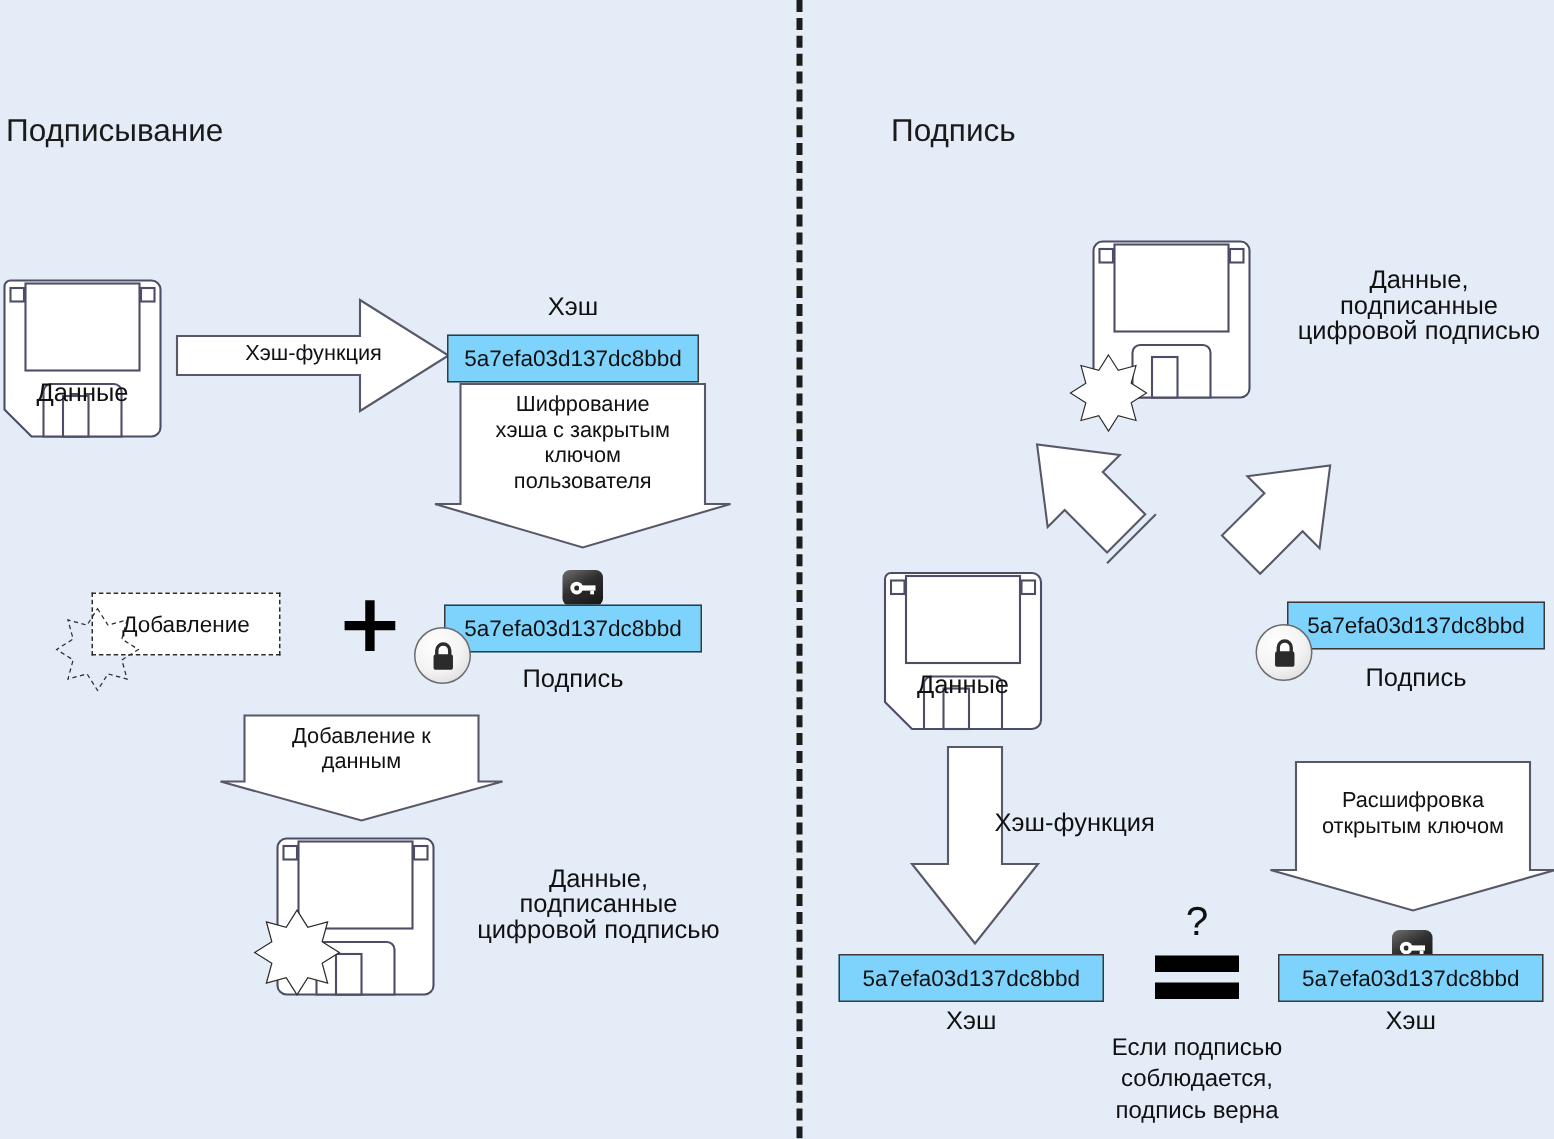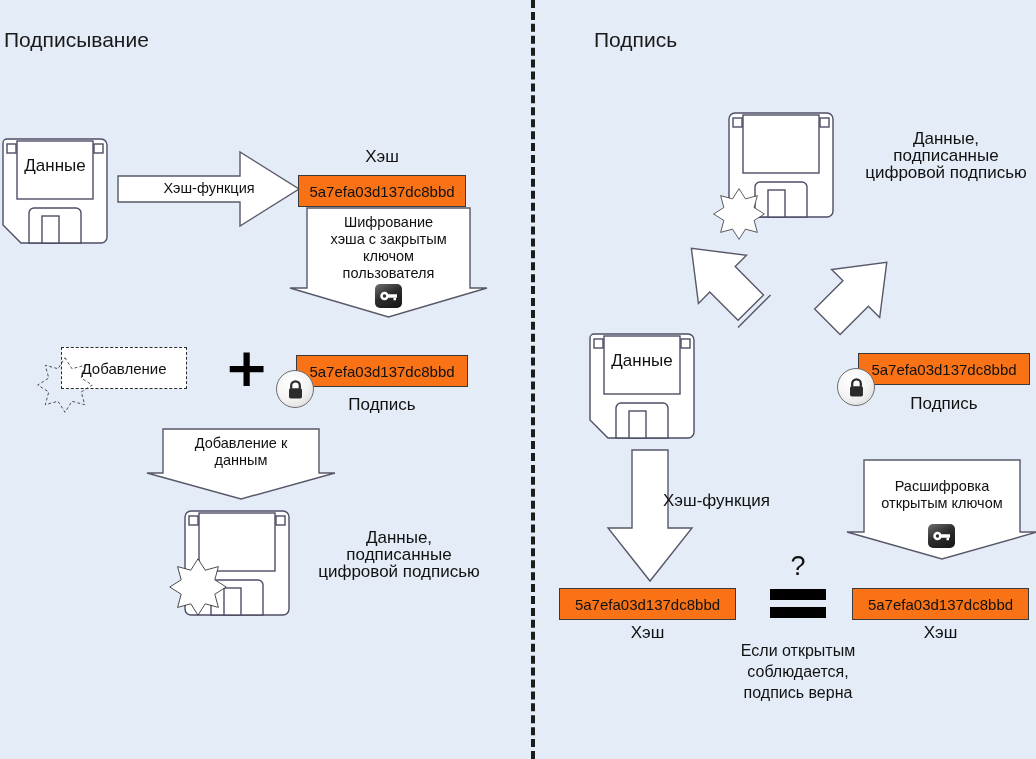--- a/index.html
+++ b/index.html
@@ -5,40 +5,40 @@
   html,body{margin:0;padding:0;}
   body{
     width:1036px;height:759px;
     background:#e4ecf7;
     font-family:"Liberation Sans","DejaVu Sans",sans-serif;
     color:#000;
     overflow:hidden;
     position:relative;
   }
   #stage{position:absolute;left:0;top:0;width:1036px;height:759px;}
-  .abs{position:absolute;}
+  .abs{position:absolute;margin-top:48px;}
 
   .panel-title{
     font-size:21px;
     color:#1a1a1a;
     white-space:nowrap;
   }
 
   .txt{
     font-size:17px;
     line-height:17px;
     color:#111;
     white-space:pre-line;
     text-align:center;
   }
   .txt-left{text-align:left;}
 
   .hashbox{
     border:1.3px solid #3a3a3a;
-    background:#f97316;
+    background:#7dd3fc;
     font-size:15px;
     color:#111;
     display:flex;
     align-items:center;
     justify-content:center;
     box-sizing:border-box;
     white-space:nowrap;
   }
 
   .certbox{
@@ -294,17 +294,17 @@
 
   <div class="abs hashbox" style="left:852px;top:588px;width:177px;height:32px;">5a7efa03d137dc8bbd</div>
   <div class="abs txt" style="left:852px;top:624px;width:177px;">Хэш</div>
 
   <div class="abs qmark" style="left:770px;top:553px;width:56px;">?</div>
   <div class="abs eqwrap" style="left:770px;top:589px;">
     <div class="eqbar"></div>
     <div class="eqbar"></div>
   </div>
 
-  <div class="abs txt" style="left:690px;top:640px;width:216px;font-size:16px;line-height:21px;">Если открытым
+  <div class="abs txt" style="left:690px;top:640px;width:216px;font-size:16px;line-height:21px;">Если подписью
 соблюдается,
 подпись верна</div>
 
 </div>
 
 </body></html>

